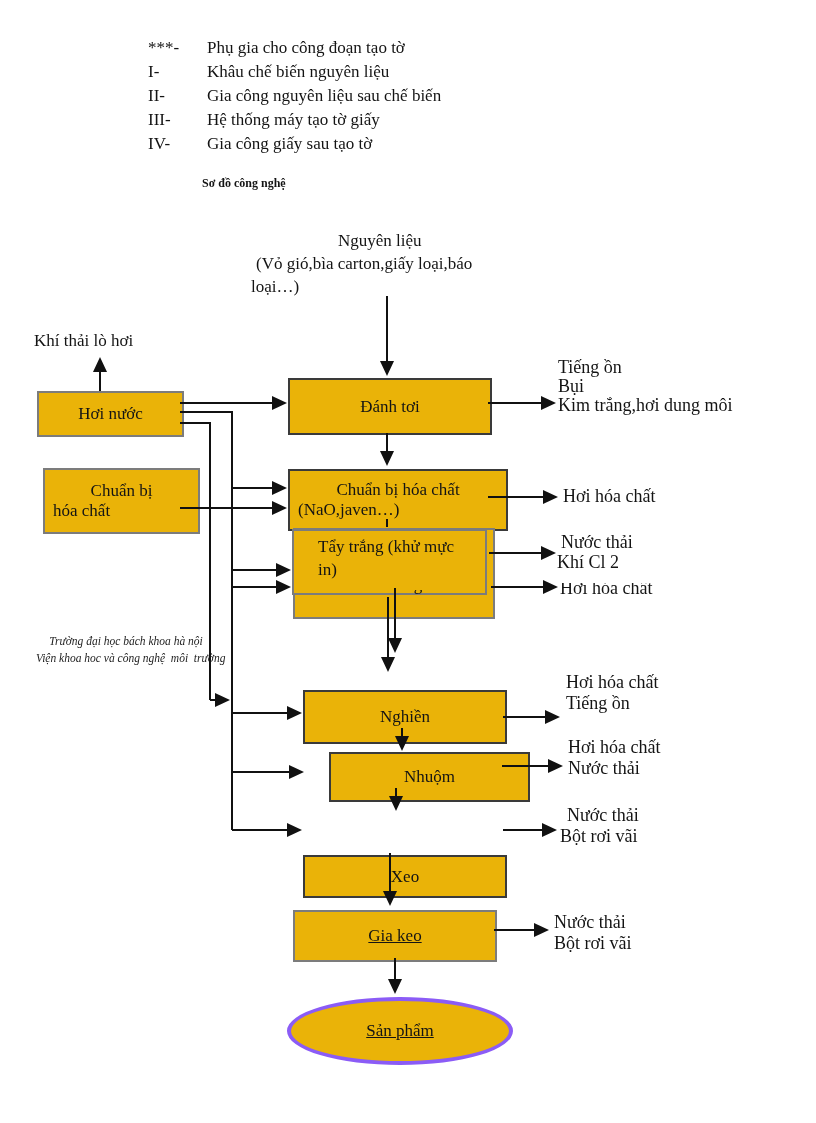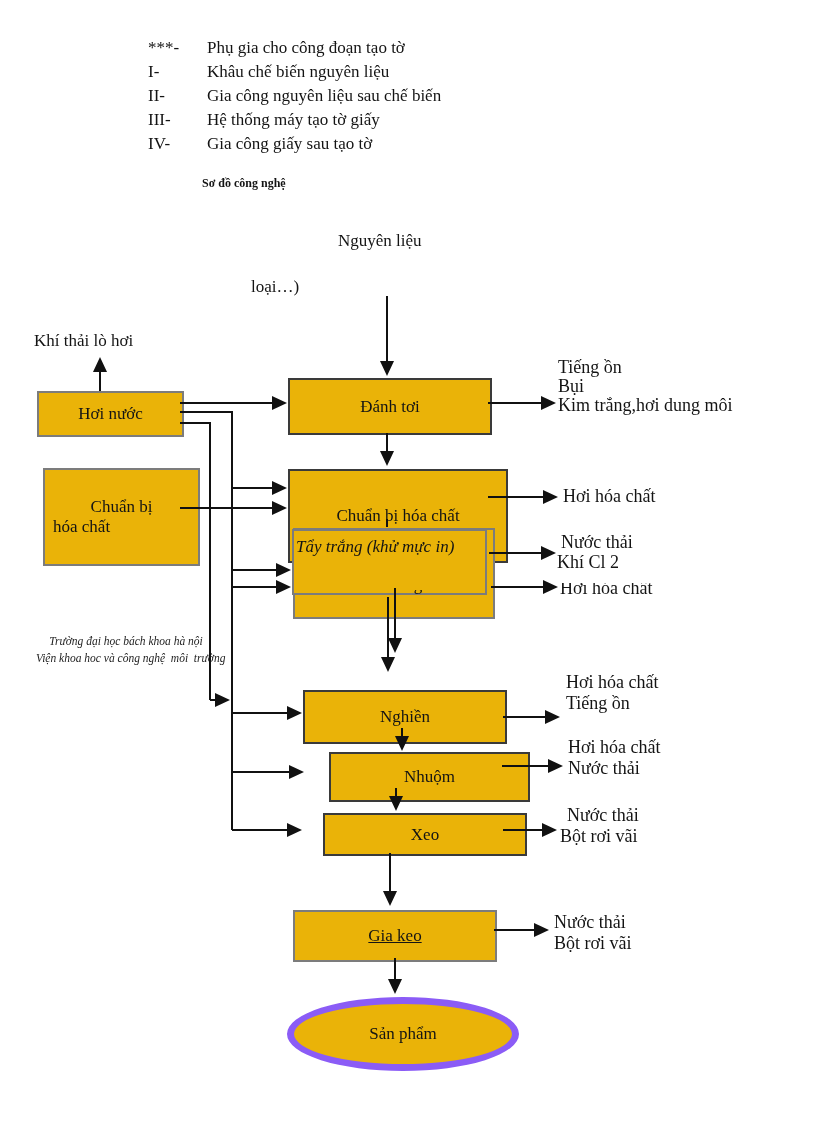--- a/index.html
+++ b/index.html
@@ -22,24 +22,24 @@
   .title { position:absolute; left:202px; top:176px; font-weight:bold; font-size:12px; }
   .watermark {
     position:absolute; left:36px; top:633px; width:180px;
     font-style:italic; font-size:11.5px; line-height:17px;
     text-align:center; white-space:pre; color:#222;
   }
   .emis { position:absolute; font-size:18px; line-height:21px; }
   .emis div { white-space:nowrap; }
   svg.connectors { position:absolute; left:0; top:0; z-index:5; pointer-events:none; }
   .z0 { z-index:0; } .z1 { z-index:1; } .z2 { z-index:2; } .z3 { z-index:3; } .z4 { z-index:4; }
-  .ellipse { border-radius:50%; border:7px solid #8b5cf6; }
+  .ellipse { border-radius:50%; border:4px solid #8b5cf6;text-decoration:underline; }
   .clipwin { position:absolute; overflow:hidden; }
   .patch { position:absolute; background:#ffffff; }
-  .twolines { flex-direction:column; align-items:stretch; justify-content:center; padding:16px 8px; }
+  .twolines { flex-direction:column; align-items:stretch; justify-content:center; padding:0 8px; }
   .twolines .c { text-align:center; }
   .twolines .l { text-align:left; }
 </style>
 </head>
 <body>
 
 <div id="page">
 
   <div class="legend">
     <div class="legend-row">
@@ -60,60 +60,62 @@
     </div>
     <div class="legend-row">
       <span class="legend-marker">IV-</span>
       <span>Gia công giấy sau tạo tờ</span>
     </div>
   </div>
 
   <div class="title">Sơ đồ công nghệ</div>
 
   <div class="abs txt" style="left:338px; top:231px;">Nguyên liệu</div>
+  <div class="abs txt" style="left:256px; top:254px;">(Vỏ gió,bìa carton,giấy loại,báo</div>
   <div class="abs txt" style="left:251px; top:277px;">loại…)</div>
 
   <div class="abs txt" style="left:34px; top:331px;">Khí thải lò hơi</div>
 
   <div class="box gray" style="left:37px; top:391px; width:143px; height:42px;">
     <span>Hơi nước</span>
   </div>
 
   <div class="box gray twolines" style="left:43px; top:468px; width:137px; height:62px;">
     <div class="c">Chuẩn bị</div>
     <div class="l">hóa chất</div>
   </div>
 
   <div class="box" style="left:288px; top:378px; width:200px; height:53px;">
     <span>Đánh tơi</span>
   </div>
 
   <div class="box twolines" style="left:288px; top:469px; width:200px; height:58px;">
     <div class="c">Chuẩn bị hóa chất</div>
+    <div class="l">(NaO,javen…)</div>
   </div>
 
   <div class="box gray z0" style="left:293px; top:528px; width:198px; height:87px;"></div>
 
-  <div class="box gray z2" style="left:292px; top:529px; width:195px; height:66px; justify-content:flex-start; text-align:left; padding:4px 10px 4px 2px; box-sizing:border-box; align-items:flex-start;font-style:italic;">
+  <div class="box gray z2" style="left:292px; top:529px; width:195px; height:66px; justify-content:flex-start; text-align:left; padding:4px 10px 4px 24px; box-sizing:border-box; align-items:flex-start;">
     <span style="white-space:normal; line-height:23px;">Tẩy trắng (khử mực in)</span>
   </div>
 
   <div class="clipwin z3" style="left:303px; top:590px; width:175px; height:8px;">
     <span class="abs txt" style="left:0; top:-15px; width:100%; text-align:center;">Rửa sàng</span>
   </div>
 
   <div class="box" style="left:303px; top:690px; width:200px; height:50px;">
     <span>Nghiền</span>
   </div>
 
   <div class="box" style="left:305px; top:752px; width:197px; height:46px;margin-left:24px;">
     <span>Nhuộm</span>
   </div>
 
-  <div class="box" style="left:303px; top:813px; width:200px; height:39px;margin-left:20px;">
+  <div class="box" style="left:303px; top:855px; width:200px; height:39px;">
     <span>Xeo</span>
   </div>
 
   <div class="box gray" style="left:293px; top:910px; width:200px; height:48px;text-decoration:underline;">
     <span>Gia keo</span>
   </div>
 
   <div class="box ellipse" style="left:287px; top:997px; width:218px; height:60px;">
     <span>Sản phẩm</span>
   </div>

